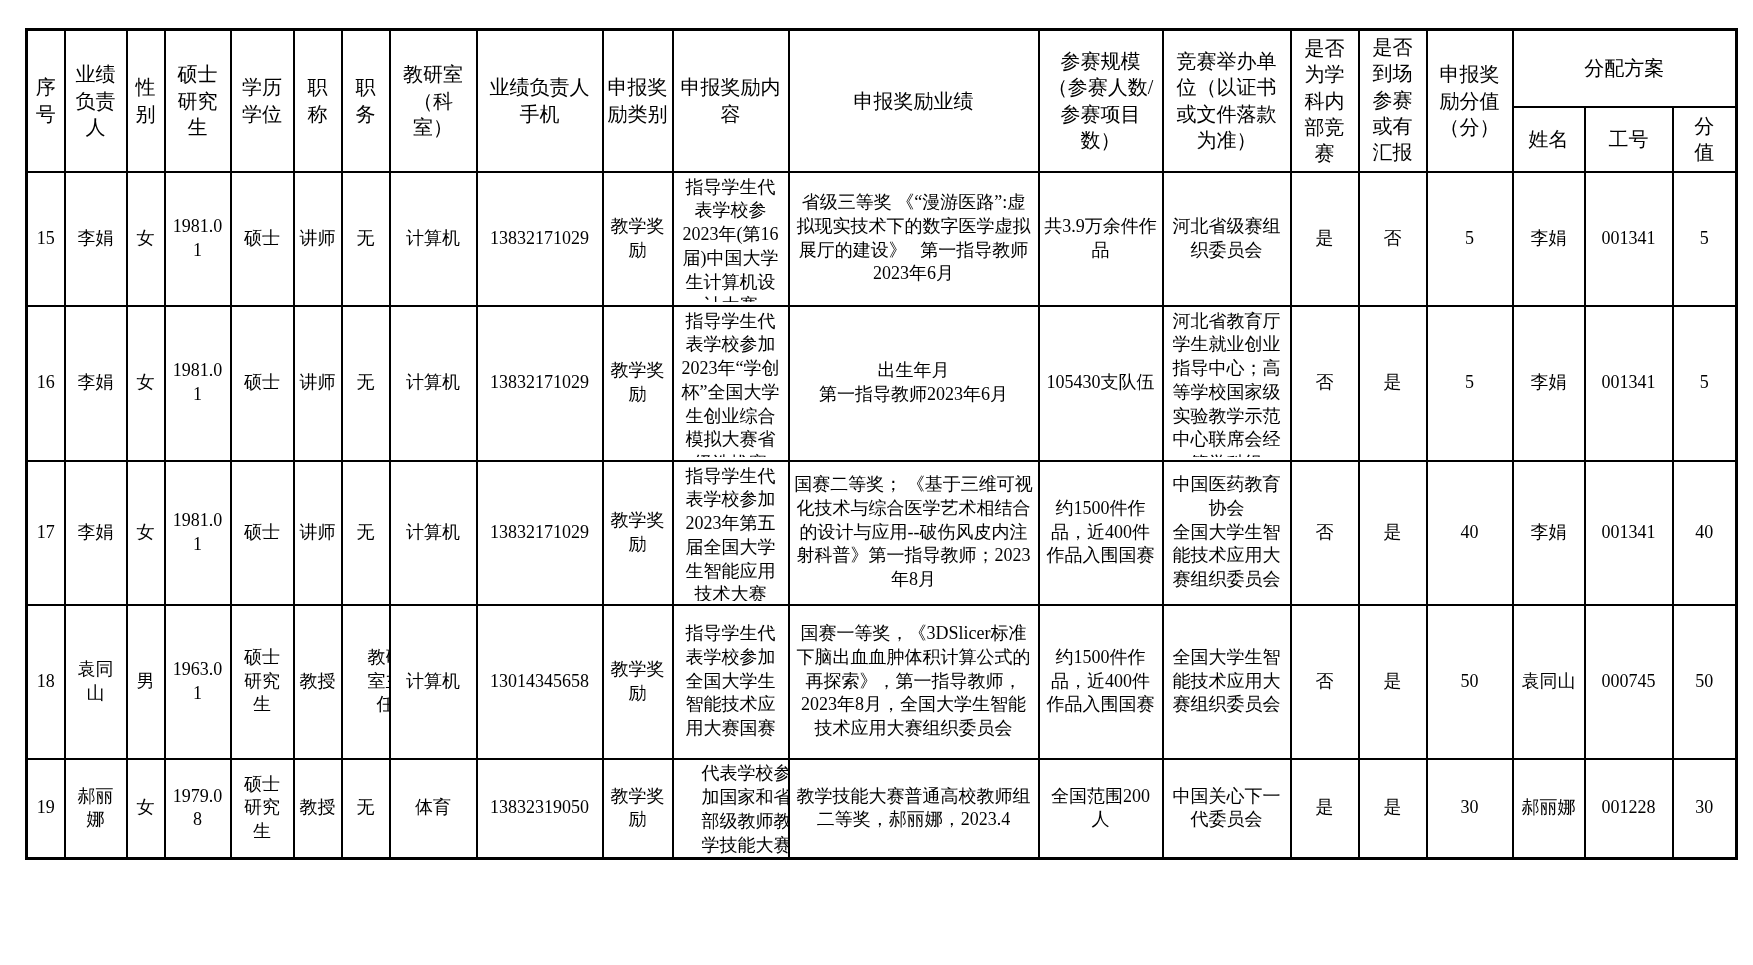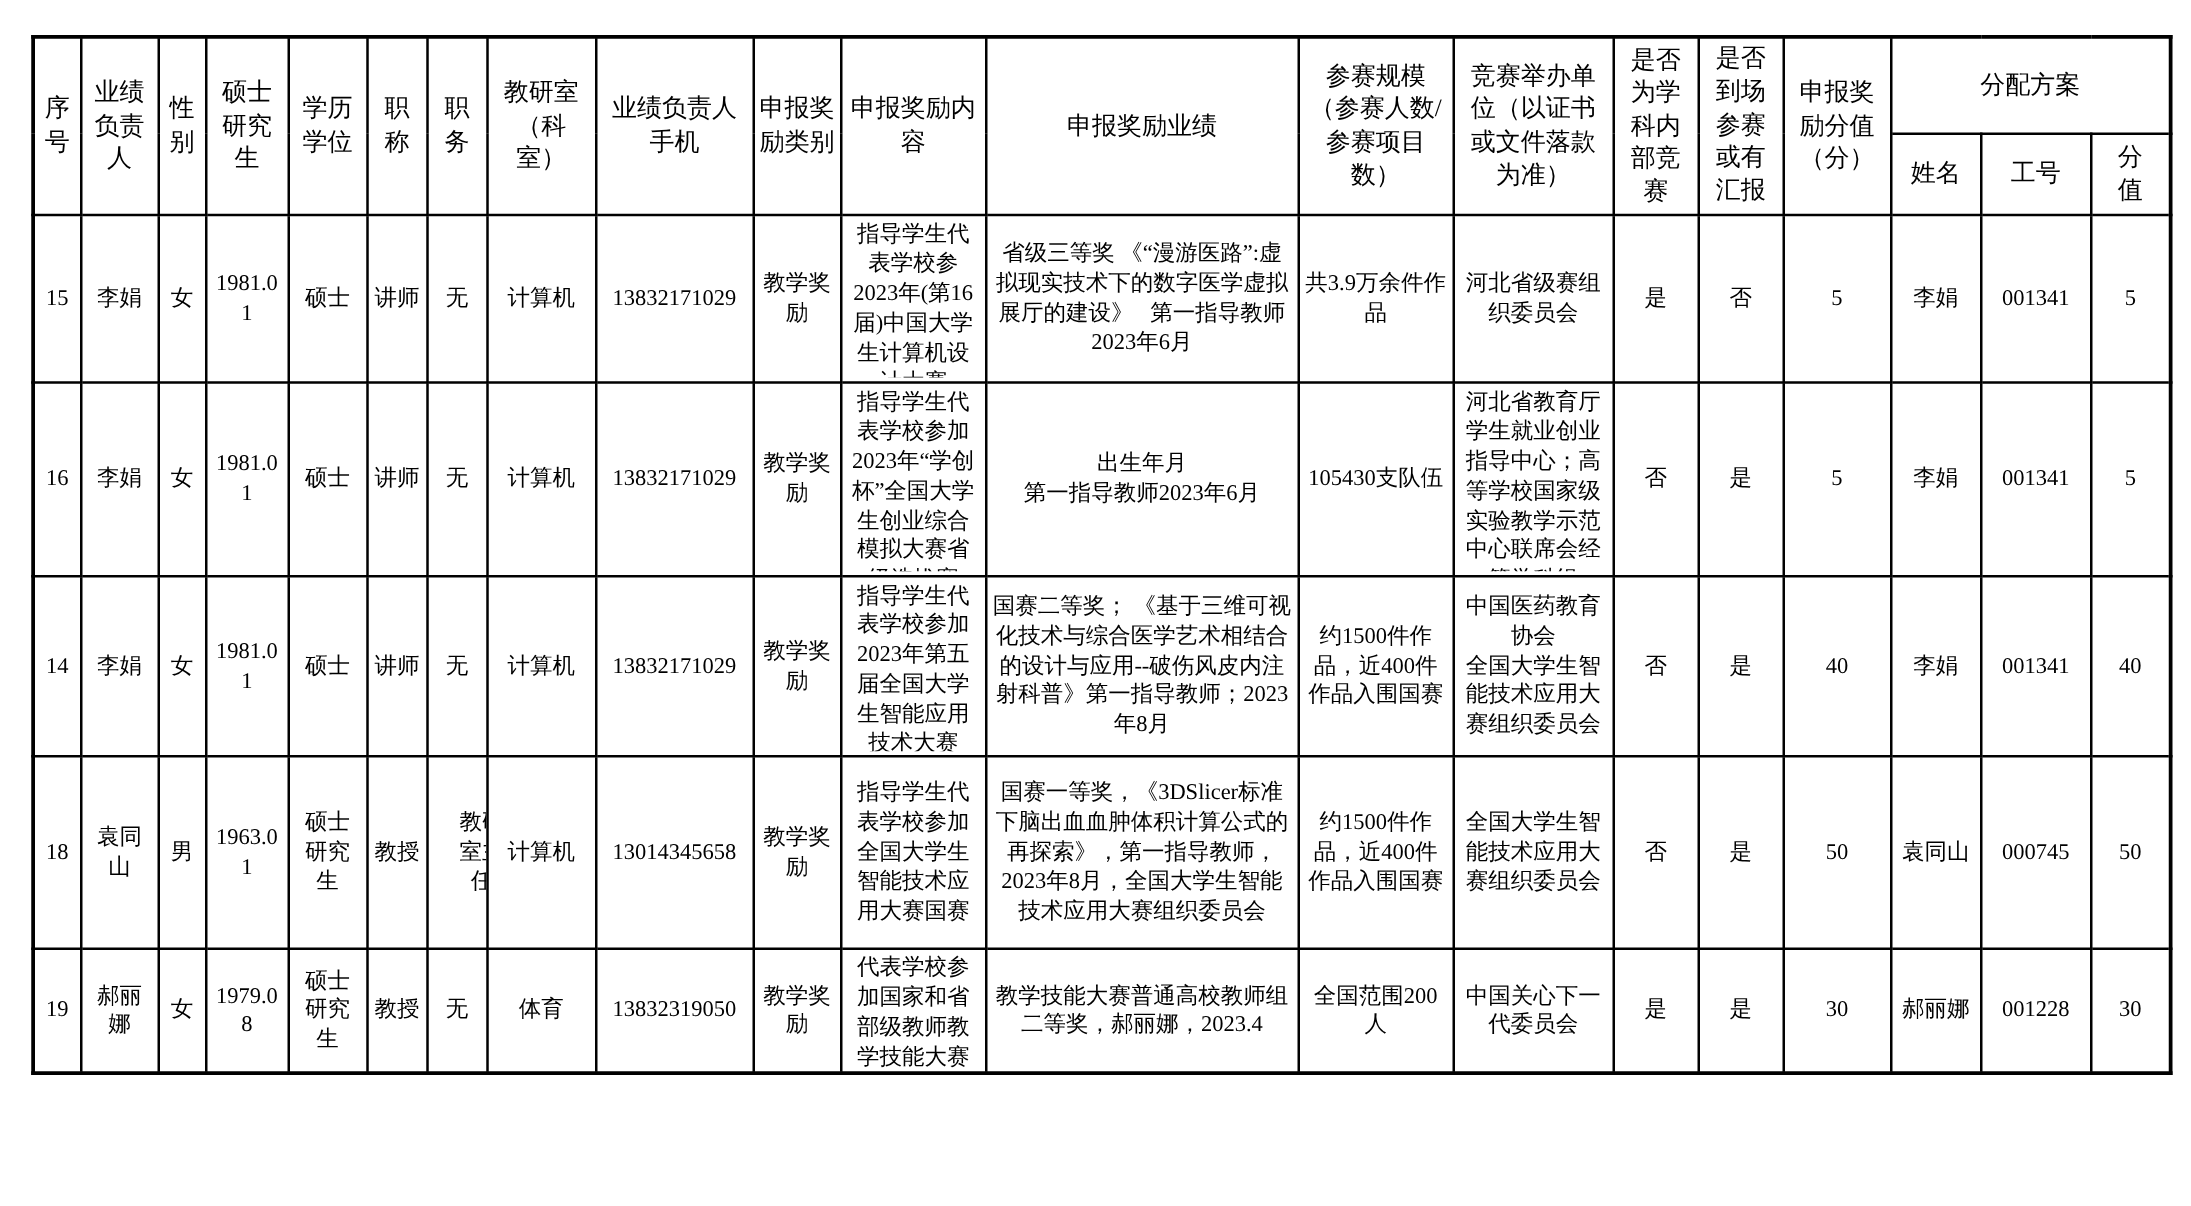--- a/index.html
+++ b/index.html
@@ -374,21 +374,21 @@
           </td>
           <td>
             <div class="cell" style="height: 147px;">
               <div class="cell-inner">5</div>
             </div>
           </td>
         </tr>
         <tr style="height: 144px;">
           <td>
             <div class="cell" style="height: 136px;">
-              <div class="cell-inner">14</div>
+              <div class="cell-inner">17</div>
             </div>
           </td>
           <td>
             <div class="cell" style="height: 136px;">
               <div class="cell-inner">李娟</div>
             </div>
           </td>
           <td>
             <div class="cell" style="height: 136px;">
               <div class="cell-inner">女</div>
@@ -628,21 +628,21 @@
             <div class="cell" style="height: 92px;">
               <div class="cell-inner">13832319050</div>
             </div>
           </td>
           <td>
             <div class="cell" style="height: 92px;">
               <div class="cell-inner">教学奖励</div>
             </div>
           </td>
           <td>
-            <div class="cell" style="height: 92px;">
+            <div class="cell" style="height: 92px; margin-left: 16px;">
               <div class="cell-inner">代表学校参加国家和省部级教师教学技能大赛</div>
             </div>
           </td>
           <td>
             <div class="cell" style="height: 92px;">
               <div class="cell-inner">教学技能大赛普通高校教师组二等奖，郝丽娜，2023.4</div>
             </div>
           </td>
           <td>
             <div class="cell" style="height: 92px;">

